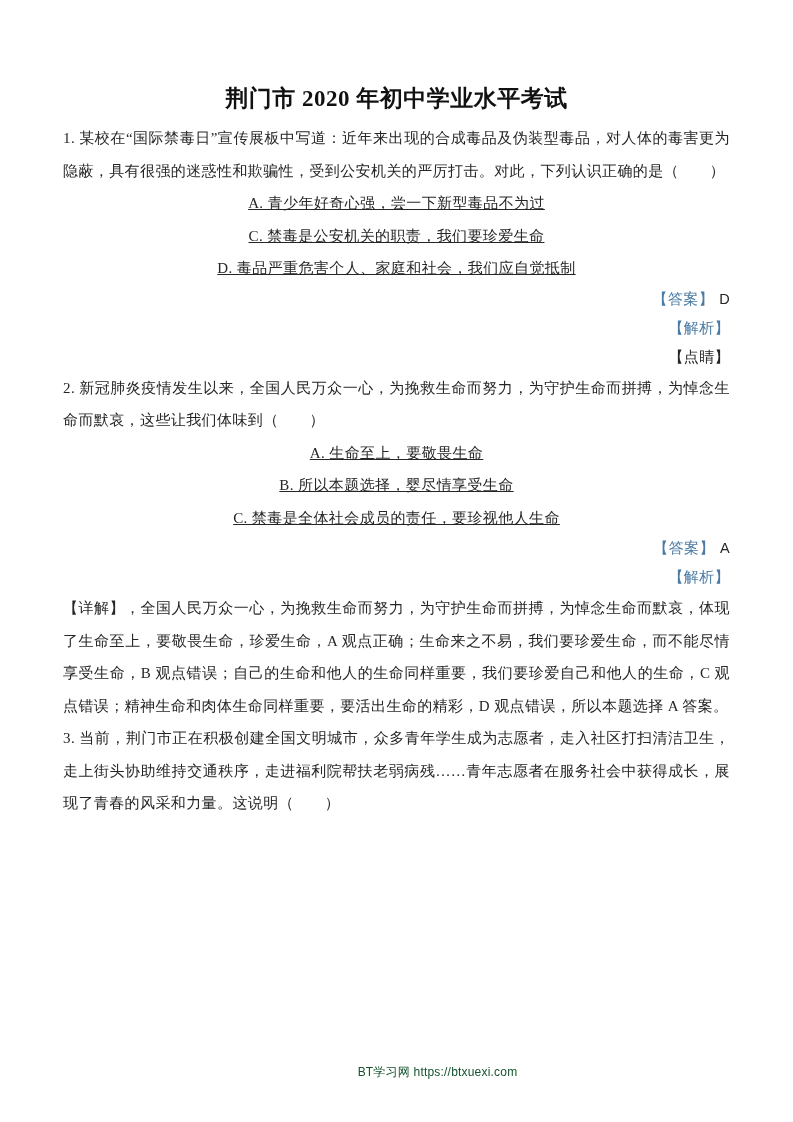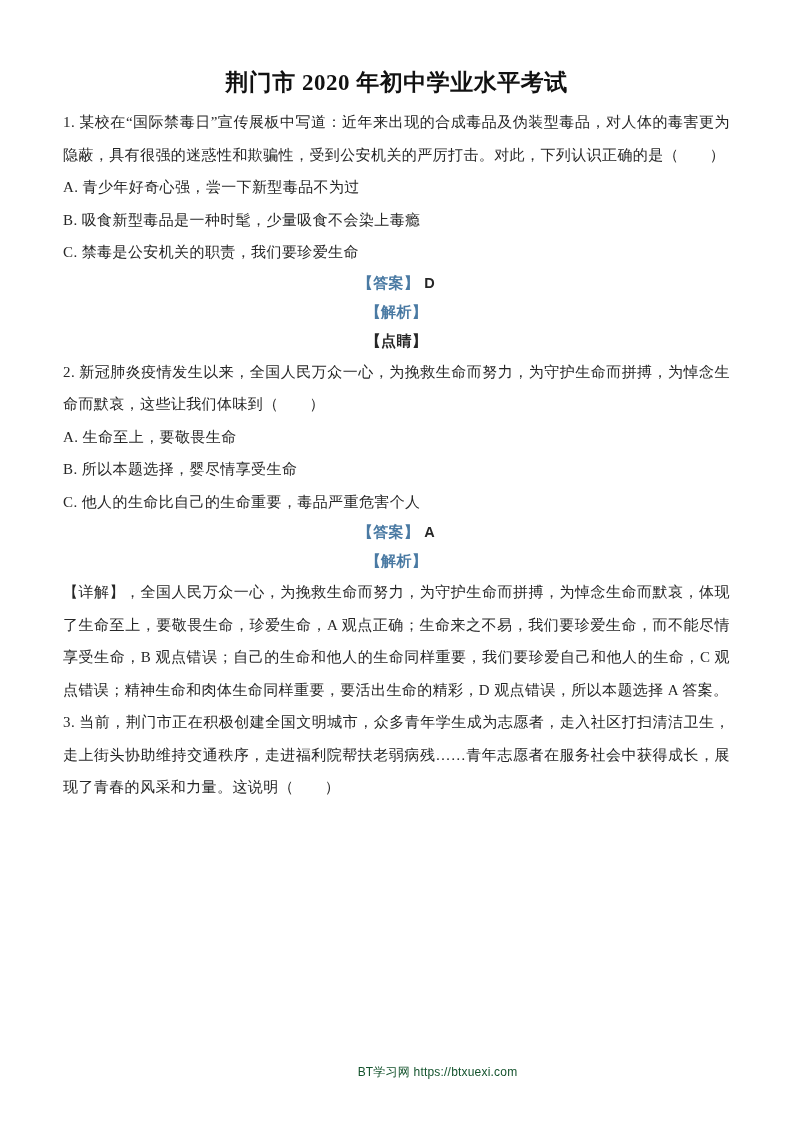--- a/index.html
+++ b/index.html
@@ -12,42 +12,42 @@
     height: 1122px;
     position: relative;
     overflow: hidden;
     font-family: "Liberation Serif", serif;
     color: #262626;
   }
   .page {
     padding: 66px 63px 0 63px;
   }
   .title {
-    margin: 0 0 6px 0;
+    margin: 16px 0 6px 0;
     text-align: center;
     font-size: 23px;
     line-height: 34px;
     font-weight: bold;
     color: #111111;
     letter-spacing: 0.5px;
   }
   .para {
     margin: 0;
     font-size: 15px;
     line-height: 32.5px;
     text-align: justify;
     letter-spacing: 0.4px;
   }
   .para.tight {
     line-height: 29px;
-    text-align: center;
-    font-weight: bold;
+    text-align: right;
   }
   .option {
-    text-align: left;
+    text-align: center;
+    text-decoration: underline;
   }
   .blue {
     color: #4a7aa3;
   }
   .answer-val {
     margin-left: 5px;
     font-family: "Liberation Sans", sans-serif;
     font-size: 14.5px;
   }
   .footer {
@@ -65,30 +65,30 @@
 </style>
 </head>
 <body>
 
 <div class="page">
 
   <h1 class="title">荆门市 2020 年初中学业水平考试</h1>
 
   <p class="para">1. 某校在“国际禁毒日”宣传展板中写道：近年来出现的合成毒品及伪装型毒品，对人体的毒害更为隐蔽，具有很强的迷惑性和欺骗性，受到公安机关的严厉打击。对此，下列认识正确的是（　　）</p>
   <p class="para option">A. 青少年好奇心强，尝一下新型毒品不为过</p>
-  <p class="para option">B. 吸食新型毒品是一种时髦，少量吸食不会染上毒瘾</p>
   <p class="para option">C. 禁毒是公安机关的职责，我们要珍爱生命</p>
+  <p class="para option">D. 毒品严重危害个人、家庭和社会，我们应自觉抵制</p>
   <p class="para tight"><span class="blue">【答案】</span><span class="answer-val">D</span></p>
   <p class="para tight"><span class="blue">【解析】</span></p>
   <p class="para tight"><span>【点睛】</span></p>
 
   <p class="para">2. 新冠肺炎疫情发生以来，全国人民万众一心，为挽救生命而努力，为守护生命而拼搏，为悼念生命而默哀，这些让我们体味到（　　）</p>
   <p class="para option">A. 生命至上，要敬畏生命</p>
   <p class="para option">B. 所以本题选择，婴尽情享受生命</p>
-  <p class="para option">C. 他人的生命比自己的生命重要，毒品严重危害个人</p>
+  <p class="para option">C. 禁毒是全体社会成员的责任，要珍视他人生命</p>
   <p class="para tight"><span class="blue">【答案】</span><span class="answer-val">A</span></p>
   <p class="para tight"><span class="blue">【解析】</span></p>
   <p class="para">【详解】，全国人民万众一心，为挽救生命而努力，为守护生命而拼搏，为悼念生命而默哀，体现了生命至上，要敬畏生命，珍爱生命，A 观点正确；生命来之不易，我们要珍爱生命，而不能尽情享受生命，B 观点错误；自己的生命和他人的生命同样重要，我们要珍爱自己和他人的生命，C 观点错误；精神生命和肉体生命同样重要，要活出生命的精彩，D 观点错误，所以本题选择 A 答案。</p>
 
   <p class="para">3. 当前，荆门市正在积极创建全国文明城市，众多青年学生成为志愿者，走入社区打扫清洁卫生，走上街头协助维持交通秩序，走进福利院帮扶老弱病残……青年志愿者在服务社会中获得成长，展现了青春的风采和力量。这说明（　　）</p>
 
 </div>
 
 <div class="footer">BT学习网 https://btxuexi.com</div>
 

